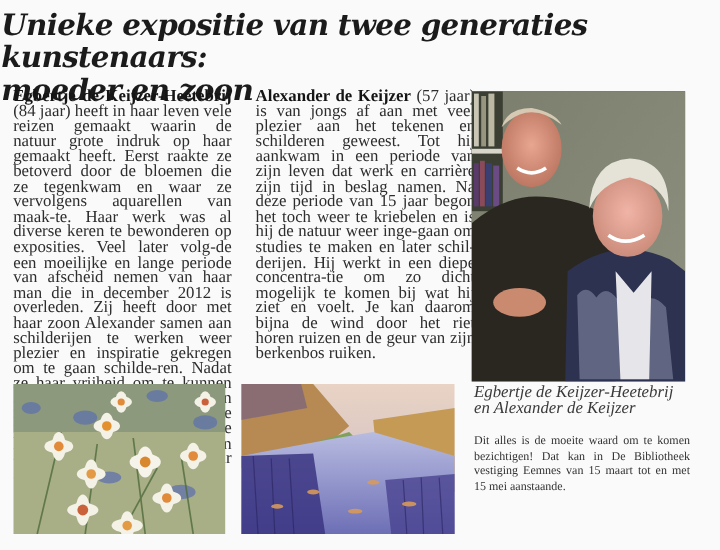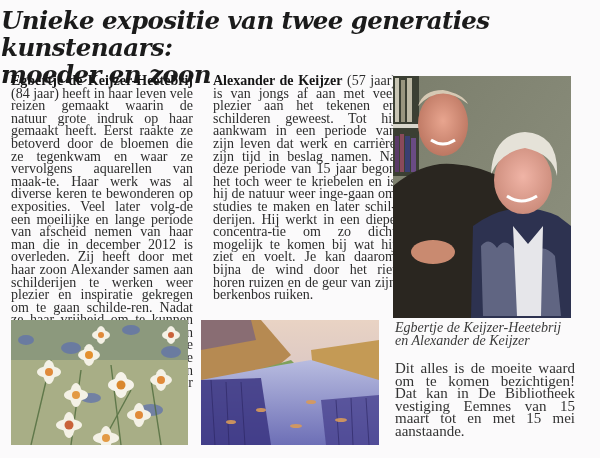--- a/index.html
+++ b/index.html
@@ -51,21 +51,21 @@
       font-style: italic;
       font-size: 14px;
       line-height: 12.6px;
       color: #3a3a3a;
     }
     .info {
       position: absolute;
       left: 395px; top: 362px;
       width: 180px;
       font-family: "Liberation Serif", serif;
-      font-size: 15px;
+      font-size: 10px;
       line-height: 12.6px;
       text-align: justify;
       color: #333;
     }
     .info p + p { margin-top: 12px; }
     .painting {
       position: absolute;
       top: 320px;
       height: 125px;
       overflow: hidden;

